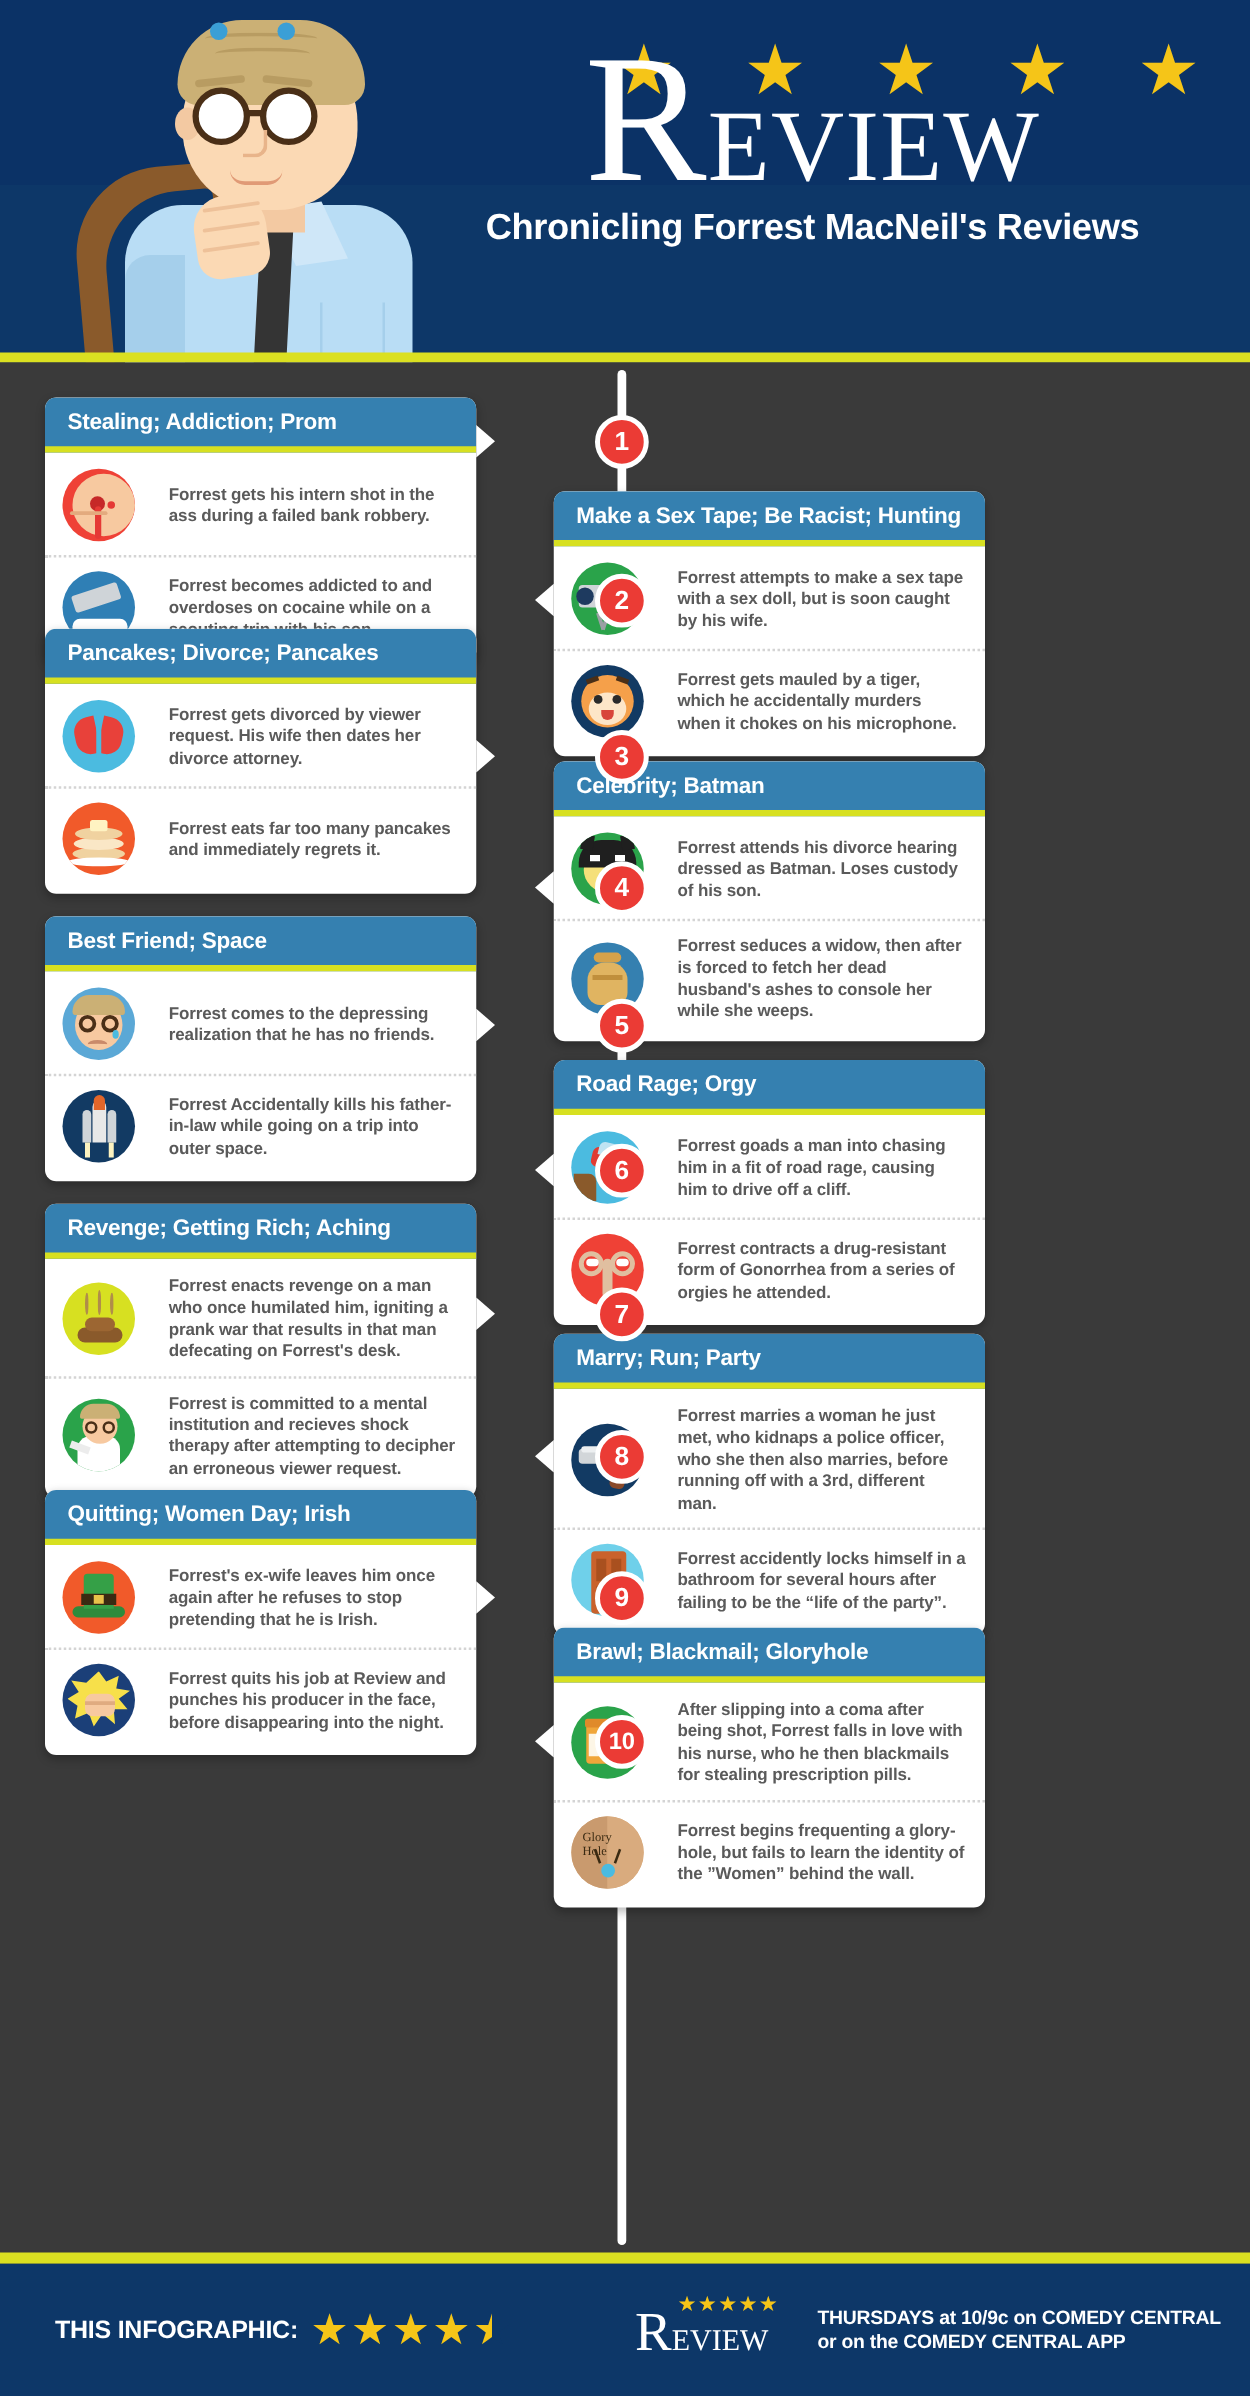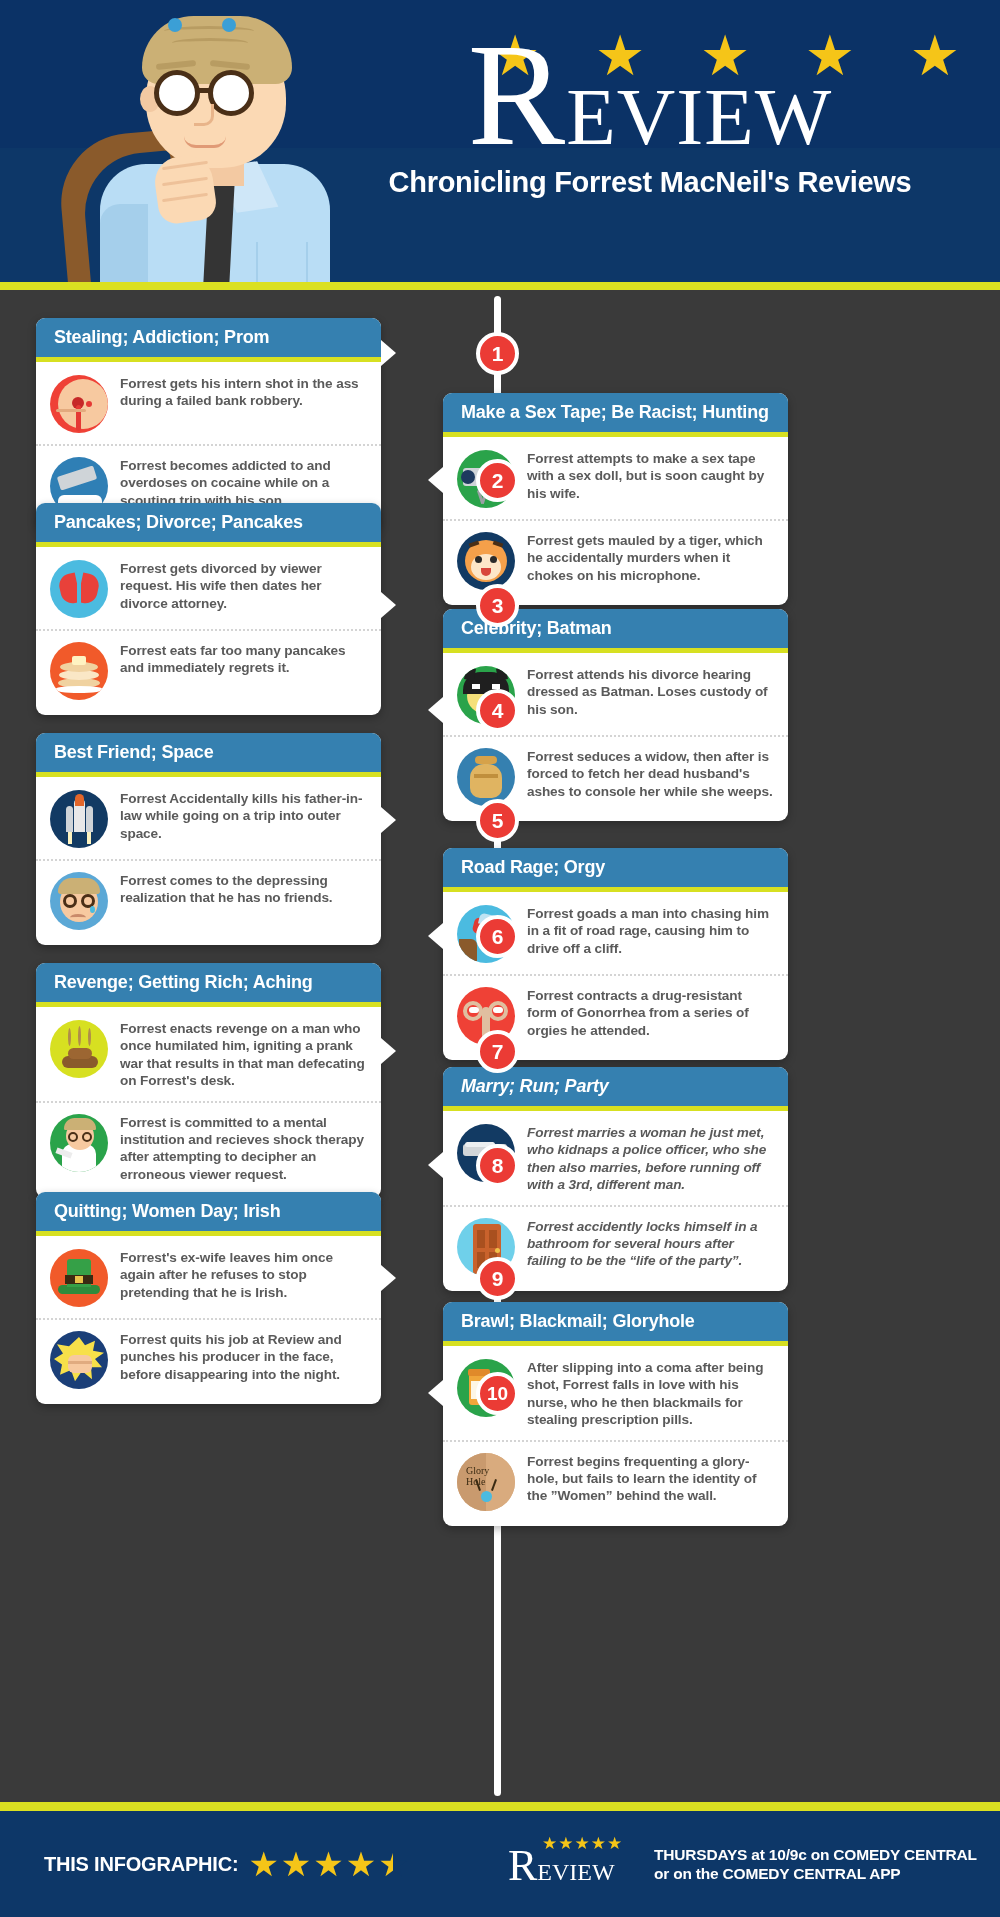--- a/index.html
+++ b/index.html
@@ -178,21 +178,21 @@
   .card.left { left: 36px; }
   .card.right { left: 443px; }
   .card-head {
     background: #3580b0; color: #ffffff;
     font-size: 18px; font-weight: bold;
     padding: 9px 0 9px 18px;
     border-bottom: 5px solid #d7e021;
     letter-spacing: -0.2px;
   }
   .card-body { padding: 2px 0 4px 0; }
-  .entry { display: flex; padding: 11px 14px 11px 14px; gap: 12px; }
+  .entry { display: flex; align-items: center; padding: 11px 14px 11px 14px; gap: 27px; }
   .entry + .entry { border-top: 2px dotted #d4d4d4; }
   .entry-icon {
     flex: 0 0 58px; width: 58px; height: 58px; border-radius: 50%;
     position: relative; overflow: hidden;
   }
   .entry-text {
     font-size: 13.6px; line-height: 17.4px; color: #5a5a5a; font-weight: bold;
     letter-spacing: -0.1px;
   }
 
@@ -387,41 +387,41 @@
             </div>
             <div class="entry-text">Forrest seduces a widow, then after is forced to fetch her dead husband's ashes to console her while she weeps.</div>
           </div>
         </div>
       </div>
       <div class="ptr to-left" style="top: 407px; left: 428px;"></div>
       <div class="card left" style="top: 443px;">
         <div class="card-head">Best Friend; Space</div>
         <div class="card-body">
           <div class="entry">
+            <div class="entry-icon" style="background: rgb(91, 168, 214);">
+              <div class="dot" style="left:10px;top:10px;width:38px;height:40px;background:#f7c9a0"></div>
+              <div class="bar" style="left:8px;top:6px;width:42px;height:16px;background:#cbb075;border-radius:20px 20px 4px 4px"></div>
+              <div class="bar" style="left:13px;top:22px;width:14px;height:14px;border:3px solid #4a2f17;border-radius:50%"></div>
+              <div class="bar" style="left:31px;top:22px;width:14px;height:14px;border:3px solid #4a2f17;border-radius:50%"></div>
+              <div class="bar" style="left:20px;top:42px;width:16px;height:7px;border-top:3px solid #c98a6a;border-radius:50% 50% 0 0"></div>
+              <div class="dot" style="left:40px;top:34px;width:5px;height:7px;background:#4bbbe0"></div>
+            </div>
+            <div class="entry-text">Forrest comes to the depressing realization that he has no friends.</div>
+          </div>
+          <div class="entry">
             <div class="entry-icon" style="background: rgb(18, 58, 99);">
               <div class="bar" style="left:24px;top:8px;width:11px;height:34px;background:#e8e8e8;border-radius:6px 6px 0 0"></div>
               <div class="bar" style="left:16px;top:16px;width:7px;height:26px;background:#cfd4d8;border-radius:4px 4px 0 0"></div>
               <div class="bar" style="left:36px;top:16px;width:7px;height:26px;background:#cfd4d8;border-radius:4px 4px 0 0"></div>
               <div class="bar" style="left:25px;top:4px;width:9px;height:12px;background:#e2662a;border-radius:5px 5px 0 0"></div>
               <div class="bar" style="left:18px;top:42px;width:4px;height:12px;background:#fdf3c0"></div>
               <div class="bar" style="left:37px;top:42px;width:4px;height:12px;background:#fdf3c0"></div>
             </div>
             <div class="entry-text">Forrest Accidentally kills his father-in-law while going on a trip into outer space.</div>
           </div>
-          <div class="entry">
-            <div class="entry-icon" style="background: rgb(91, 168, 214);">
-              <div class="dot" style="left:10px;top:10px;width:38px;height:40px;background:#f7c9a0"></div>
-              <div class="bar" style="left:8px;top:6px;width:42px;height:16px;background:#cbb075;border-radius:20px 20px 4px 4px"></div>
-              <div class="bar" style="left:13px;top:22px;width:14px;height:14px;border:3px solid #4a2f17;border-radius:50%"></div>
-              <div class="bar" style="left:31px;top:22px;width:14px;height:14px;border:3px solid #4a2f17;border-radius:50%"></div>
-              <div class="bar" style="left:20px;top:42px;width:16px;height:7px;border-top:3px solid #c98a6a;border-radius:50% 50% 0 0"></div>
-              <div class="dot" style="left:40px;top:34px;width:5px;height:7px;background:#4bbbe0"></div>
-            </div>
-            <div class="entry-text">Forrest comes to the depressing realization that he has no friends.</div>
-          </div>
         </div>
       </div>
       <div class="ptr to-right" style="top: 517px; left: 381px;"></div>
       <div class="card right" style="top: 558px;">
         <div class="card-head">Road Rage; Orgy</div>
         <div class="card-body">
           <div class="entry">
             <div class="entry-icon" style="background: rgb(75, 187, 224);">
               <div class="bar" style="left:2px;top:34px;width:18px;height:22px;background:#8a5a2b;border-radius:0 6px 0 0"></div>
               <div class="bar" style="left:16px;top:16px;width:38px;height:16px;background:#e03b33;border-radius:5px;transform:rotate(14deg)"></div>
@@ -464,21 +464,21 @@
               <div class="bar" style="left:14px;top:4px;width:32px;height:12px;background:#cbb075;border-radius:16px 16px 2px 2px"></div>
               <div class="bar" style="left:18px;top:18px;width:10px;height:10px;border:2px solid #4a2f17;border-radius:50%"></div>
               <div class="bar" style="left:32px;top:18px;width:10px;height:10px;border:2px solid #4a2f17;border-radius:50%"></div>
               <div class="bar" style="left:6px;top:36px;width:16px;height:6px;background:#ececec;transform:rotate(20deg)"></div>
             </div>
             <div class="entry-text">Forrest is committed to a mental institution and recieves shock therapy after attempting to decipher an erroneous viewer request.</div>
           </div>
         </div>
       </div>
       <div class="ptr to-right" style="top: 748px; left: 381px;"></div>
-      <div class="card right" style="top: 777px; font-style: italic;">
+      <div class="card right" style="top: 777px;">
         <div class="card-head">Marry; Run; Party</div>
         <div class="card-body">
           <div class="entry">
             <div class="entry-icon" style="background: rgb(18, 58, 99);">
               <div class="bar" style="left:6px;top:20px;width:44px;height:12px;background:#d2d6d9;border-radius:3px"></div>
               <div class="bar" style="left:8px;top:18px;width:30px;height:5px;background:#eceff1;border-radius:3px"></div>
               <div class="bar" style="left:32px;top:30px;width:12px;height:22px;background:#8a4a2a;border-radius:0 0 4px 4px;transform:rotate(12deg)"></div>
               <div class="bar" style="left:22px;top:31px;width:12px;height:10px;border:2px solid #b9bec2;border-radius:0 0 8px 8px"></div>
             </div>
             <div class="entry-text">Forrest marries a woman he just met, who kidnaps a police officer, who  she then also marries, before running off with a 3rd, different man.</div>

